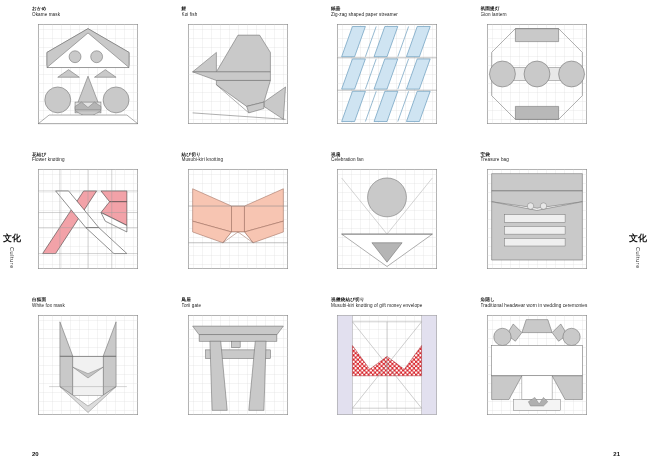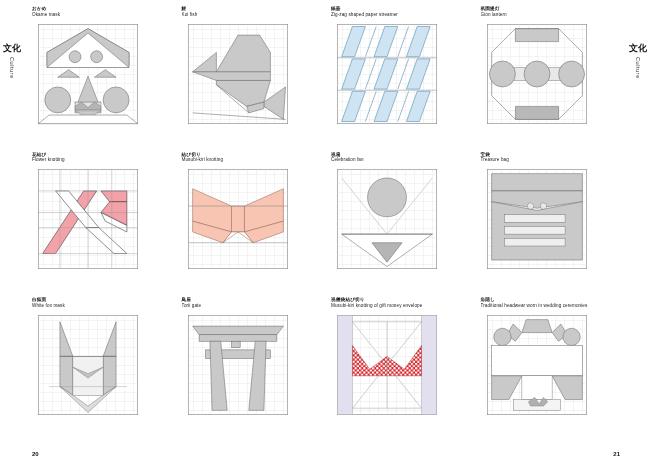--- a/index.html
+++ b/index.html
@@ -4,21 +4,21 @@
 <style>
   html,body{margin:0;padding:0;}
   body{
     width:650px;height:459px;background:#ffffff;
     font-family:"Liberation Sans", sans-serif;
     color:#1a1a1a;overflow:hidden;position:relative;
   }
   .page{position:absolute;inset:0;display:flex;}
   
   .sidetab{
-    width:24px;flex:0 0 24px;display:flex;align-items:flex-start;
+    width:24px;flex:0 0 24px;display:flex;align-items:center;
     justify-content:center;padding-top:44px;
   }
   .sidetab .stack{
     display:flex;flex-direction:column;align-items:center;gap:1px;
   }
   .sidetab .jp{
     font-size:9px;font-weight:bold;line-height:1.05;letter-spacing:0;
     color:#111;text-align:center;
   }
   .sidetab .en{

